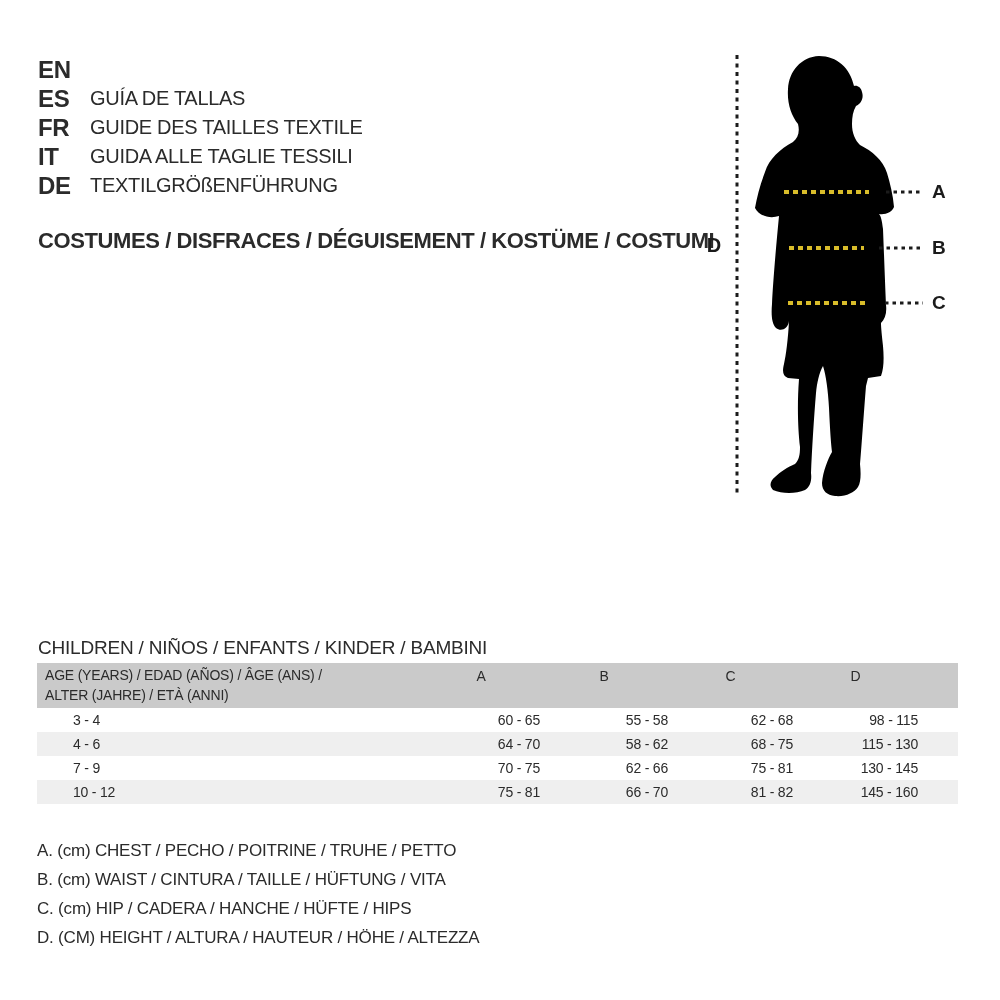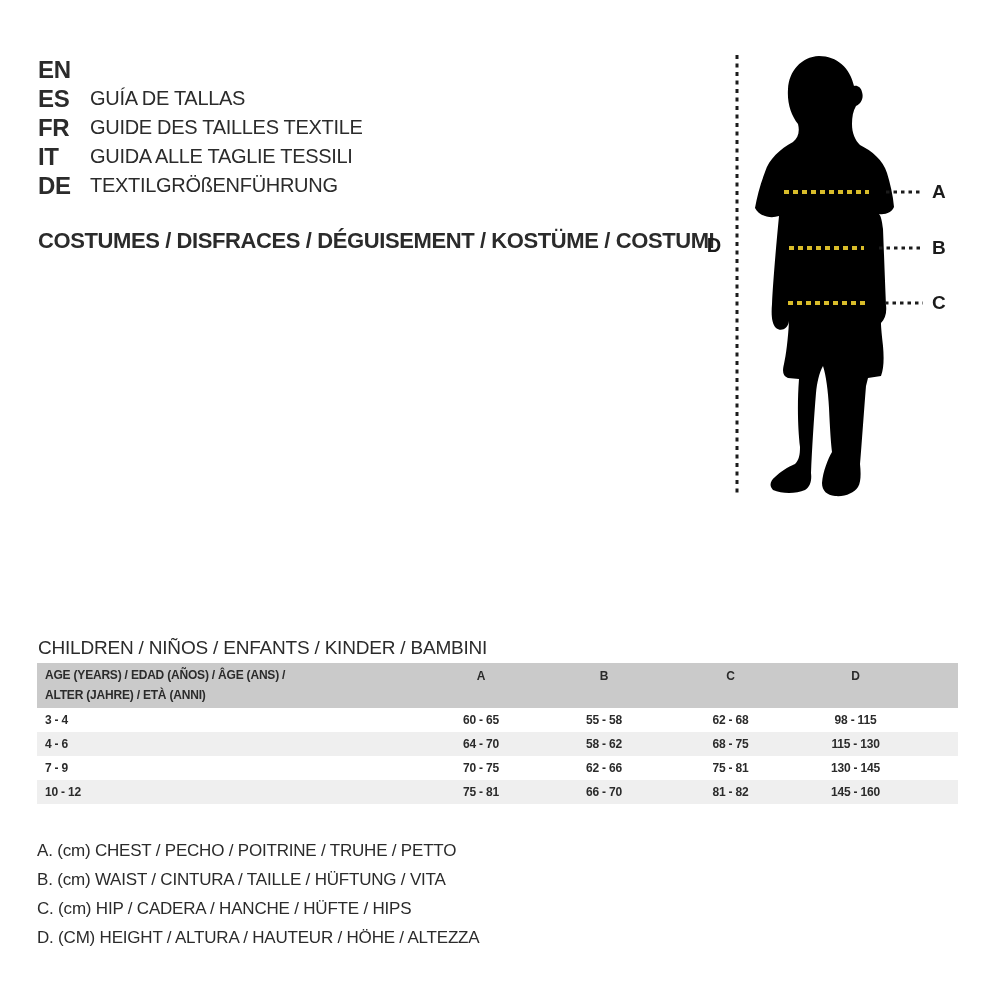--- a/index.html
+++ b/index.html
@@ -26,28 +26,28 @@
   
   .category-title{left:38px;top:228px;font-size:22px;font-weight:bold;letter-spacing:-0.4px;}
 
   
   .figure-wrap{left:695px;top:45px;width:275px;height:455px;}
 
   
   .section-title{left:38px;top:623px;font-size:19px;letter-spacing:-0.2px;margin-top:14px;}
 
   
-  .size-table{left:37px;top:663px;width:921px;font-size:12px;letter-spacing:-0.2px;font-weight:bold;}
+  .size-table{left:37px;top:663px;width:921px;font-size:14px;letter-spacing:-0.2px;}
   .t-row{display:grid;grid-template-columns:385px 118px 128px 125px 125px 40px;}
   .t-header{background:var(--header-bg);min-height:45px;padding-top:2px;padding-bottom:3px;}
   .t-header .age-head{padding-left:8px;line-height:20px;}
   .t-header .col-letter{text-align:center;line-height:20px;padding-top:1px;}
   .t-data{height:24px;line-height:24px;}
-  .t-data .age-cell{padding-left:8px;}
-  .t-data .val-cell{text-align:center;}
+  .t-data .age-cell{padding-left:8px;margin-left:28px;}
+  .t-data .val-cell{text-align:right;}
   .t-data.alt{background:var(--row-alt);}
 
   
   .legend{left:37px;top:836px;}
   .legend-line{height:29px;line-height:29px;font-size:17px;letter-spacing:-0.2px;}
 
   svg text{font-family:"Liberation Sans","DejaVu Sans",sans-serif;}
 </style>
 </head>
 <body>

